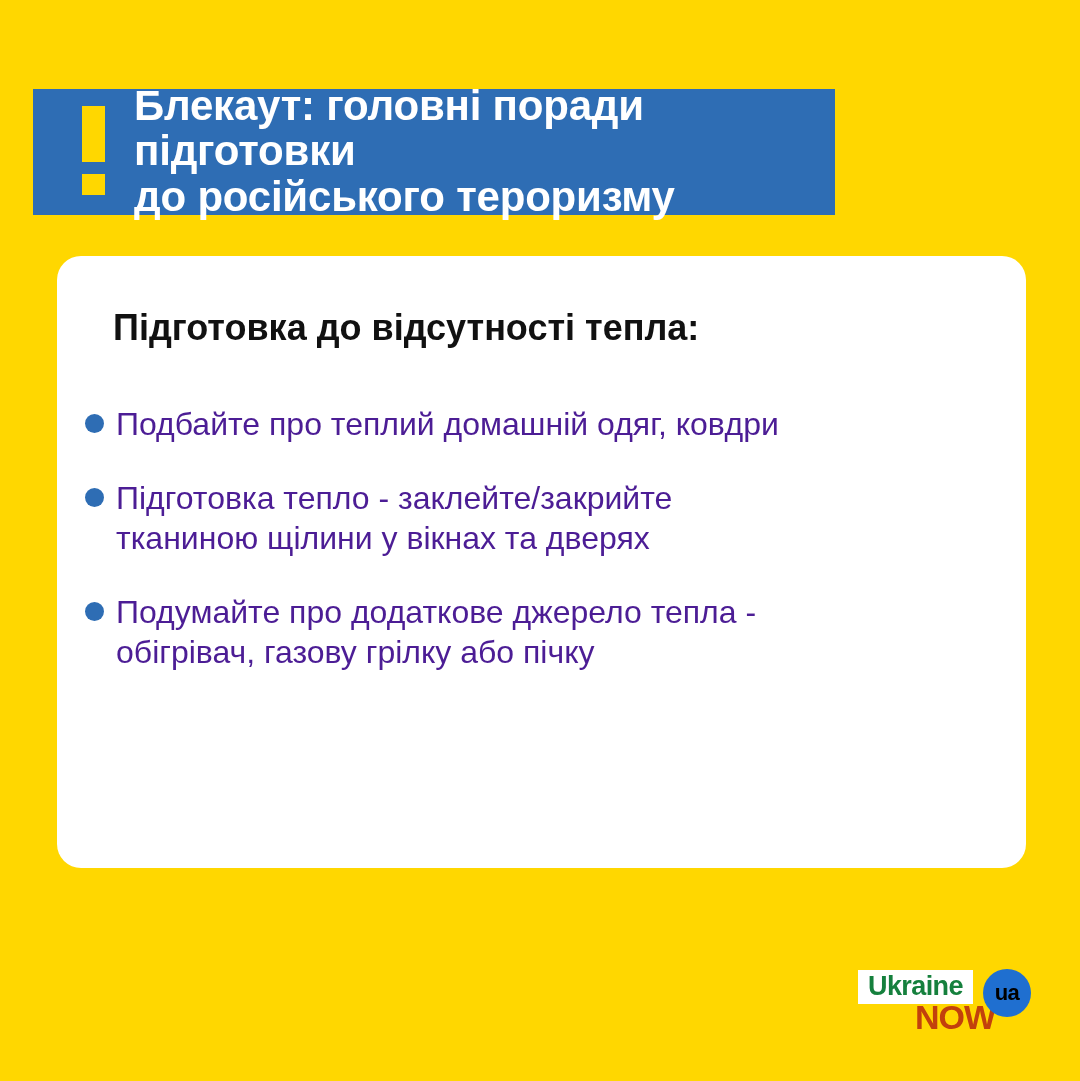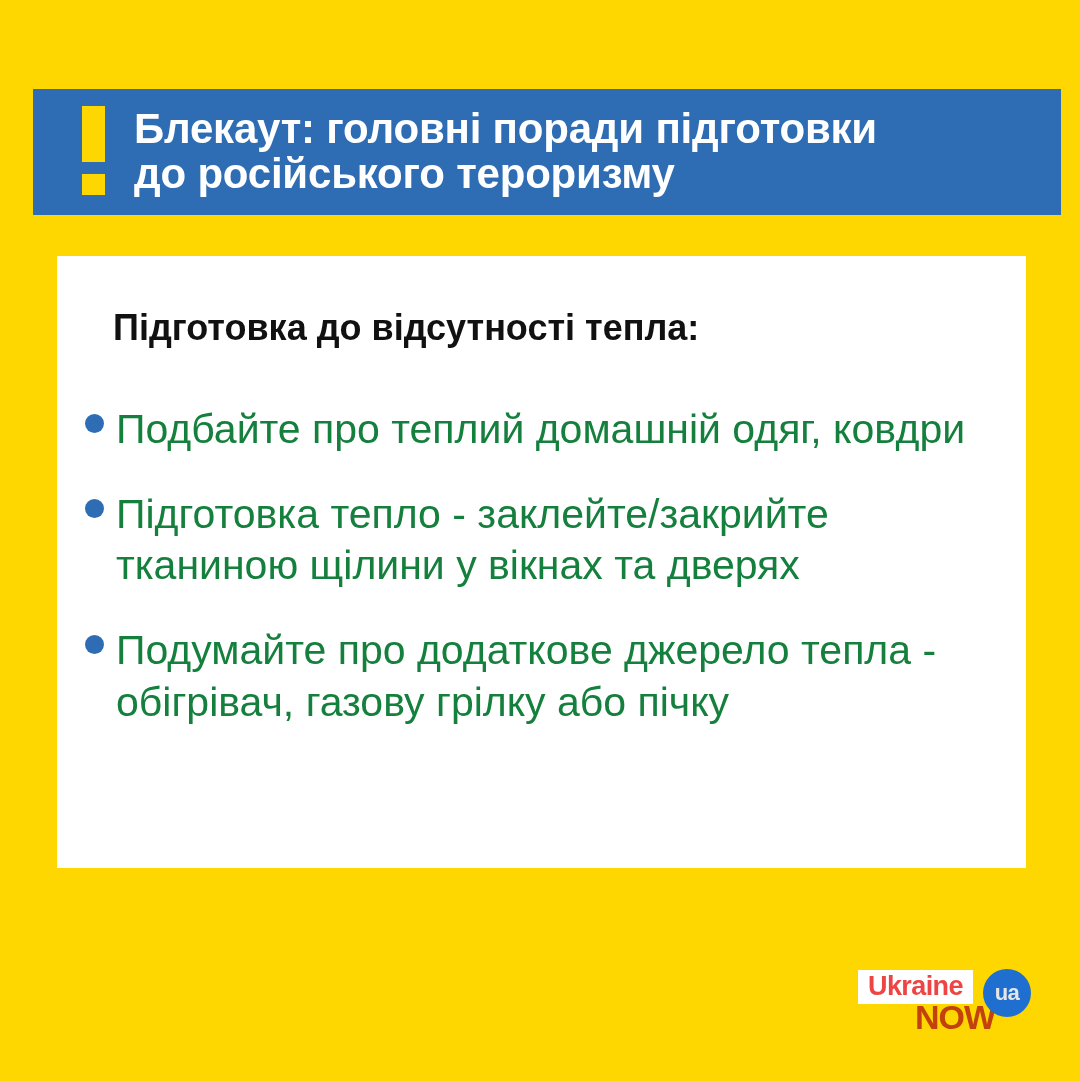--- a/index.html
+++ b/index.html
@@ -13,21 +13,21 @@
     font-family: "Liberation Sans", sans-serif;
     overflow: hidden;
     position: relative;
   }
 
   
   .header-bar {
     position: absolute;
     left: 33px;
     top: 89px;
-    width: 1028px;
+    width: 802px;
     height: 126px;
     background: #2E6DB4;
     display: flex;
     align-items: center;
   }
   .warn-icon {
     width: 56px;
     height: 92px;
     margin-left: 32px;
     margin-right: 13px;
@@ -61,20 +61,21 @@
   
   .card {
     position: absolute;
     left: 57px;
     top: 256px;
     width: 969px;
     height: 612px;
     background: #FFFFFF;
     box-sizing: border-box;
     padding: 52px 44px 15px 28px;
+    border-radius: 24px;
   }
   .card-heading {
     color: #111111;
     font-size: 36px;
     font-weight: bold;
     margin: 0 0 0 28px;
     line-height: 1.1;
   }
 
   .bullet-list {
@@ -91,22 +92,22 @@
   .bullet-dot {
     width: 19px;
     height: 19px;
     border-radius: 50%;
     background: #2E6DB4;
     flex: none;
     margin-top: 10px;
     margin-right: 12px;
   }
   .bullet-text {
-    color: #15803d;
-    font-size: 41px;
+    color: #4c1d95;
+    font-size: 32px;
     line-height: 1.25;
     white-space: pre-line;
   }
 
   
   .logo {
     position: absolute;
     left: 852px;
     top: 962px;
     width: 196px;
@@ -115,21 +116,21 @@
   .logo-top {
     position: absolute;
     left: 6px;
     top: 8px;
     background: #FFFFFF;
     padding: 3px 10px 4px 10px;
   }
   .logo-ukraine {
     font-size: 27px;
     font-weight: bold;
-    color: #ef4444;
+    color: #15803d;
     letter-spacing: -0.6px;
     line-height: 1;
   }
   .logo-now {
     position: absolute;
     left: 63px;
     top: 38px;
     font-size: 34px;
     font-weight: bold;
     color: #c2410c;
@@ -142,21 +143,21 @@
     top: 7px;
     width: 48px;
     height: 48px;
     border-radius: 50%;
     background: #1F6FD0;
     display: flex;
     align-items: center;
     justify-content: center;
   }
   .logo-ua span {
-    color: #e5e5e5;
+    color: #000000;
     font-size: 22px;
     font-weight: bold;
     letter-spacing: -0.5px;
     line-height: 1;
   }
 </style>
 </head>
 <body>
 
 <div class="header-bar">

